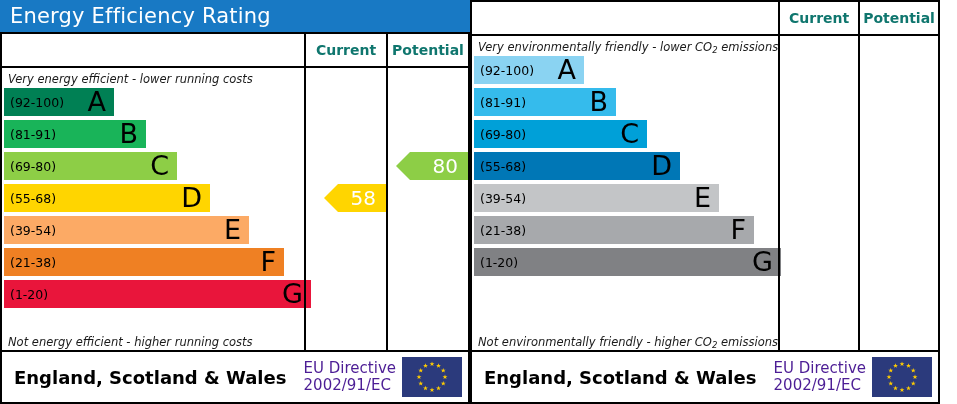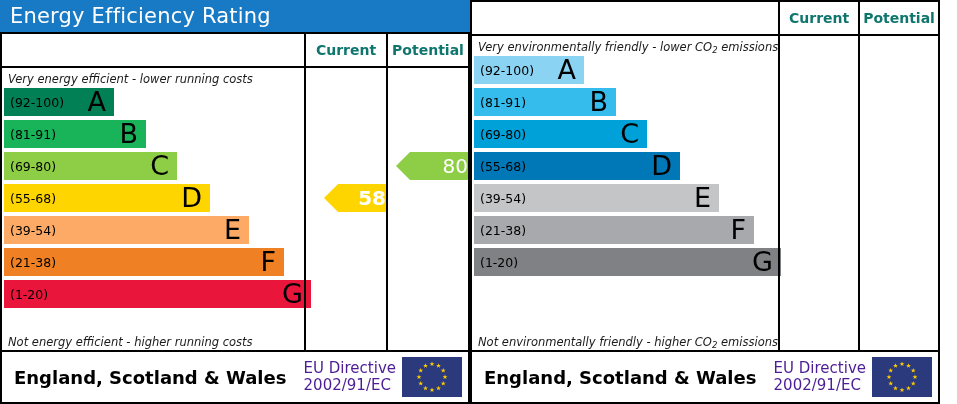--- a/index.html
+++ b/index.html
@@ -132,20 +132,21 @@
   }
 
   .arrow-slot { position: relative; flex: 1 1 auto; }
   .arrow {
     position: absolute;
     height: 28px;
     right: 0px;
     display: flex;
     align-items: center;
     justify-content: flex-end;
+    padding-right: 10px;
     box-sizing: border-box;
     color: #ffffff;
     font-size: 20px;
     clip-path: polygon(14px 0, 100% 0, 100% 100%, 14px 100%, 0 50%);
   }
 
   
   .epc-footer {
     border: 2px solid #000;
     border-top: 0;
@@ -225,21 +226,21 @@
                 <span class="band-letter">G</span>
               </div>
             </div>
           <div class="note">Not energy efficient - higher running costs</div>
         </div>
 
         <div class="col-cur">
           <div class="hdr-cell">Current</div>
           <div class="note-spacer"></div>
           <div class="arrow-slot" id="cur-0">
-              <div class="arrow" style="top: 97px; width: 62px; background: rgb(255, 213, 0); font-weight: bold;">58</div>
+              <div class="arrow" style="top: 97px; width: 62px; background: rgb(255, 213, 0);">58</div>
             </div>
           <div class="note-spacer"></div>
         </div>
 
         <div class="col-pot">
           <div class="hdr-cell">Potential</div>
           <div class="note-spacer"></div>
           <div class="arrow-slot" id="pot-0">
               <div class="arrow" style="top: 65px; width: 72px; background: rgb(141, 206, 70);">80</div>
             </div>

